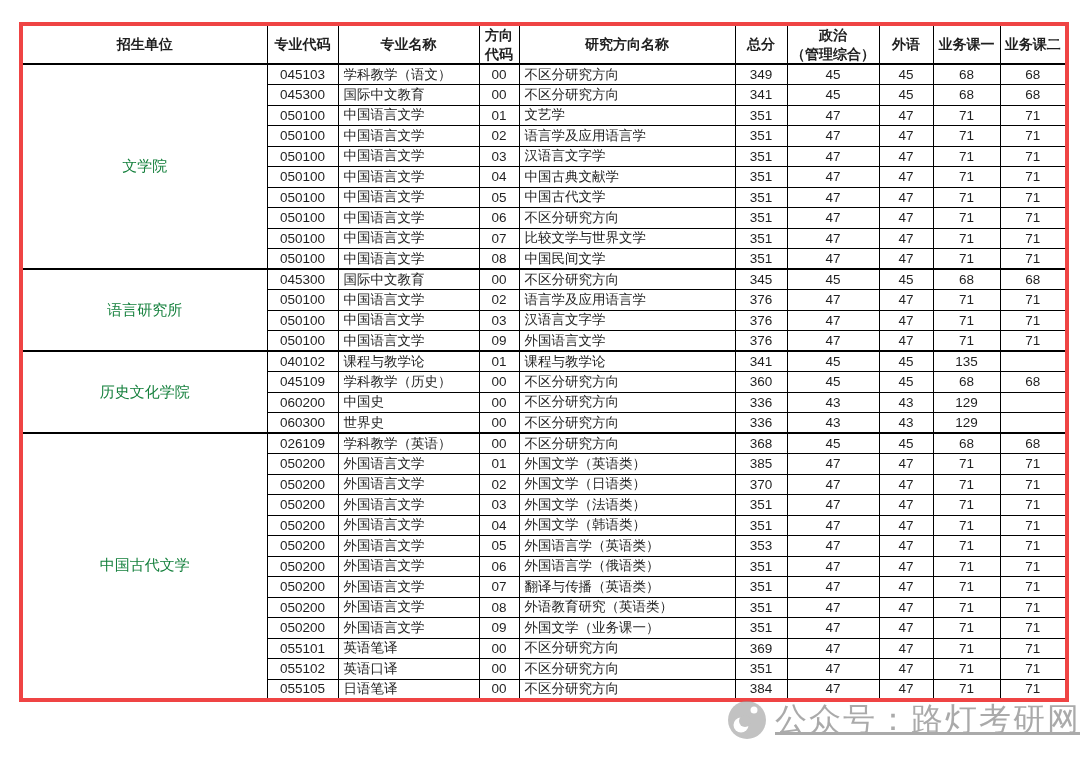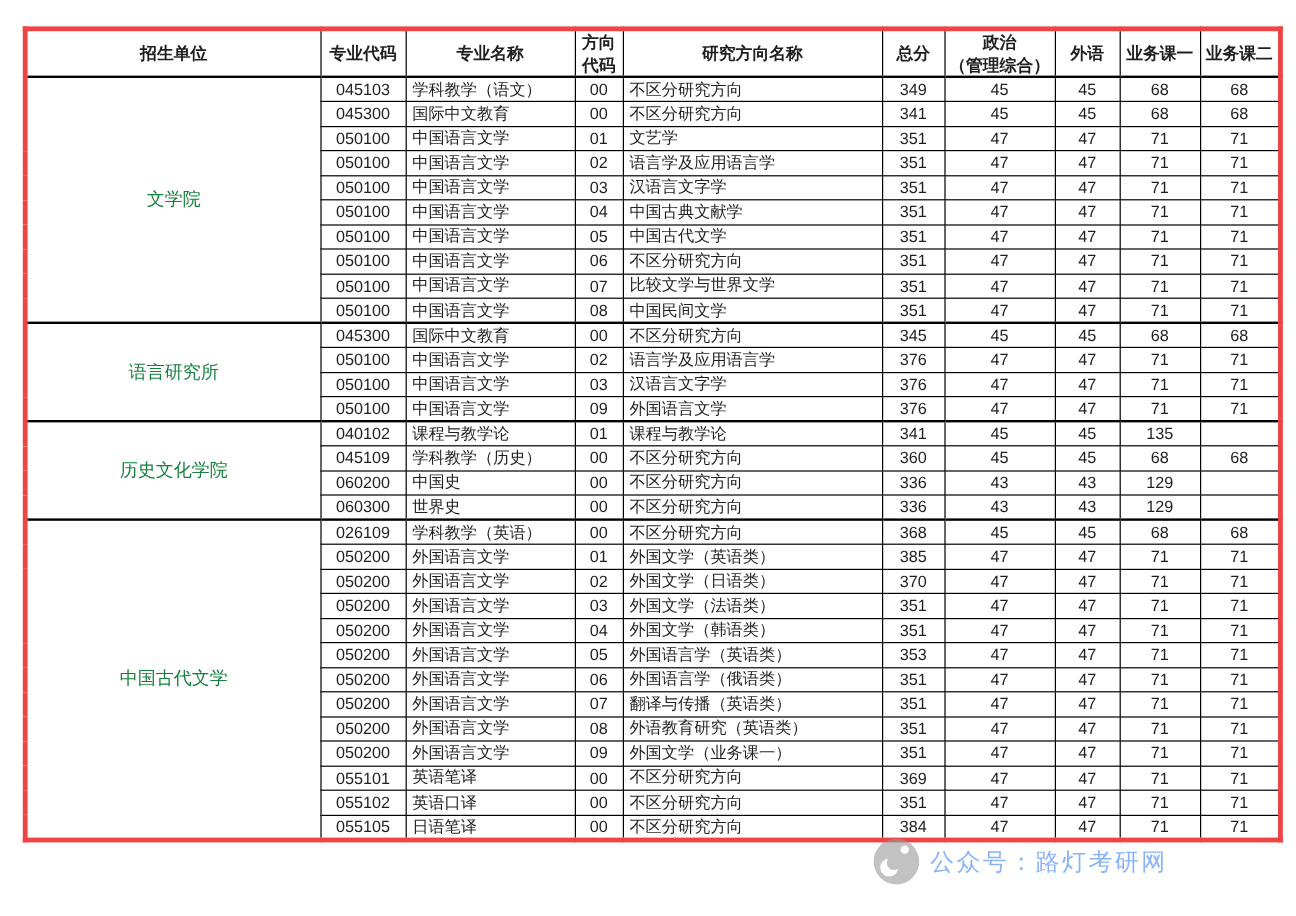--- a/index.html
+++ b/index.html
@@ -61,24 +61,25 @@
     position: absolute;
     left: 727px; top: 698px;
     display: flex;
     align-items: center;
     gap: 8px;
     z-index: 2;
     opacity: 0.6;
     pointer-events: none;
   }
   .watermark-text {
-    font-size: 20px;
-    color: #3b82f6;
+    font-size: 32px;
+    color: #737373;
     letter-spacing: 2px;
     white-space: nowrap;
+    text-decoration: underline;
   }
   .watermark-logo {
     width: 40px; height: 40px;
     flex: 0 0 auto;
   }
 </style>
 </head>
 <body>
 
 <table class="score-table">

